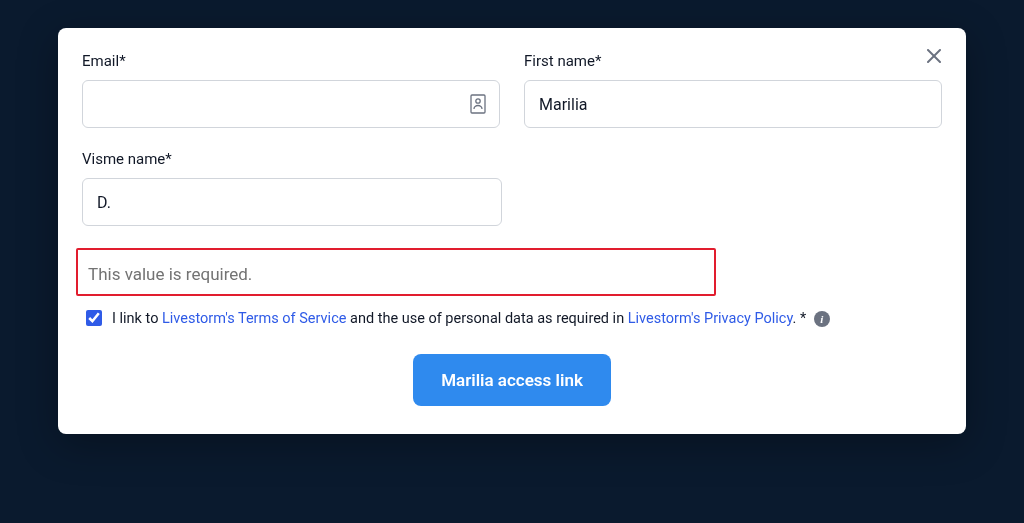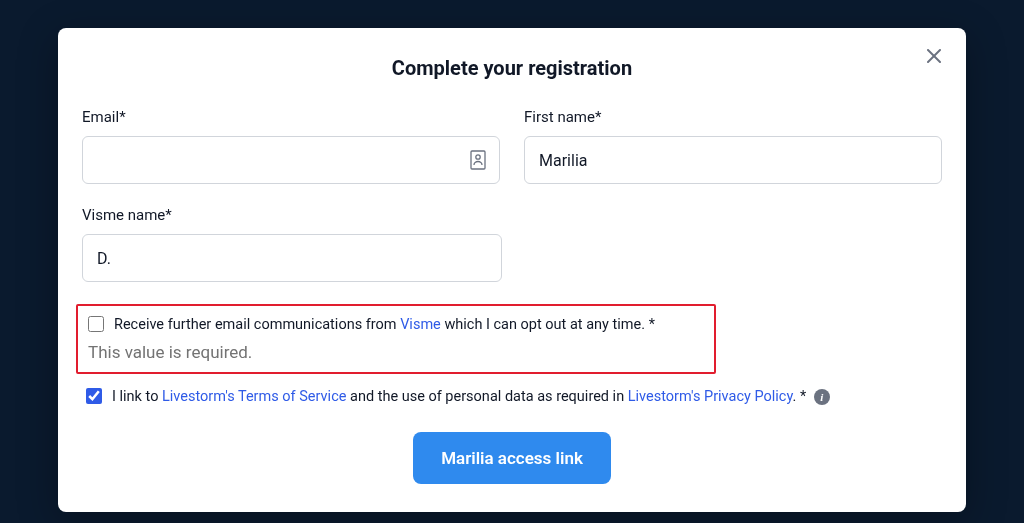--- a/index.html
+++ b/index.html
@@ -183,21 +183,20 @@
 
 <div class="modal">
 
   <div class="close-btn">
     <svg viewBox="0 0 14 14" fill="none" stroke="currentColor" stroke-width="2" stroke-linecap="round">
       <line x1="1" y1="1" x2="13" y2="13"></line>
       <line x1="13" y1="1" x2="1" y2="13"></line>
     </svg>
   </div>
 
-  <h2 class="modal-title">Complete your registration</h2>
 
   <div class="form-row">
     <div class="form-group">
       <label class="form-label">Email*</label>
       <div class="email-wrap">
         <input type="text" class="form-input" value="" style="">
         <span class="contact-icon">
           <svg viewBox="0 0 16 20" fill="none" stroke="currentColor" stroke-width="1.3">
             <rect x="1" y="1" width="14" height="18" rx="1"></rect>
             <circle cx="8" cy="7" r="2.2"></circle>
@@ -213,26 +212,20 @@
   </div>
 
   <div class="form-row">
     <div class="form-group half">
       <label class="form-label">Visme name*</label>
       <input type="text" class="form-input" value="D." style="">
     </div>
   </div>
 
   <div class="error-box">
-    <div class="checkbox-row">
-      <input type="checkbox" style="">
-      <div class="checkbox-text">
-        <span>Receive further email communications from </span><a class="link">Visme</a><span> which I can opt out at any time. *</span>
-      </div>
-    </div>
     <div class="error-msg">This value is required.</div>
   </div>
 
   <div class="agree-row">
     <input type="checkbox" checked="" style="">
     <div class="checkbox-text">
       <span>I link to </span><a class="link">Livestorm's Terms of Service</a><span> and the use of personal data as required in </span><a class="link">Livestorm's Privacy Policy</a><span>. *</span>
       <span class="info-icon">i</span>
     </div>
   </div>

